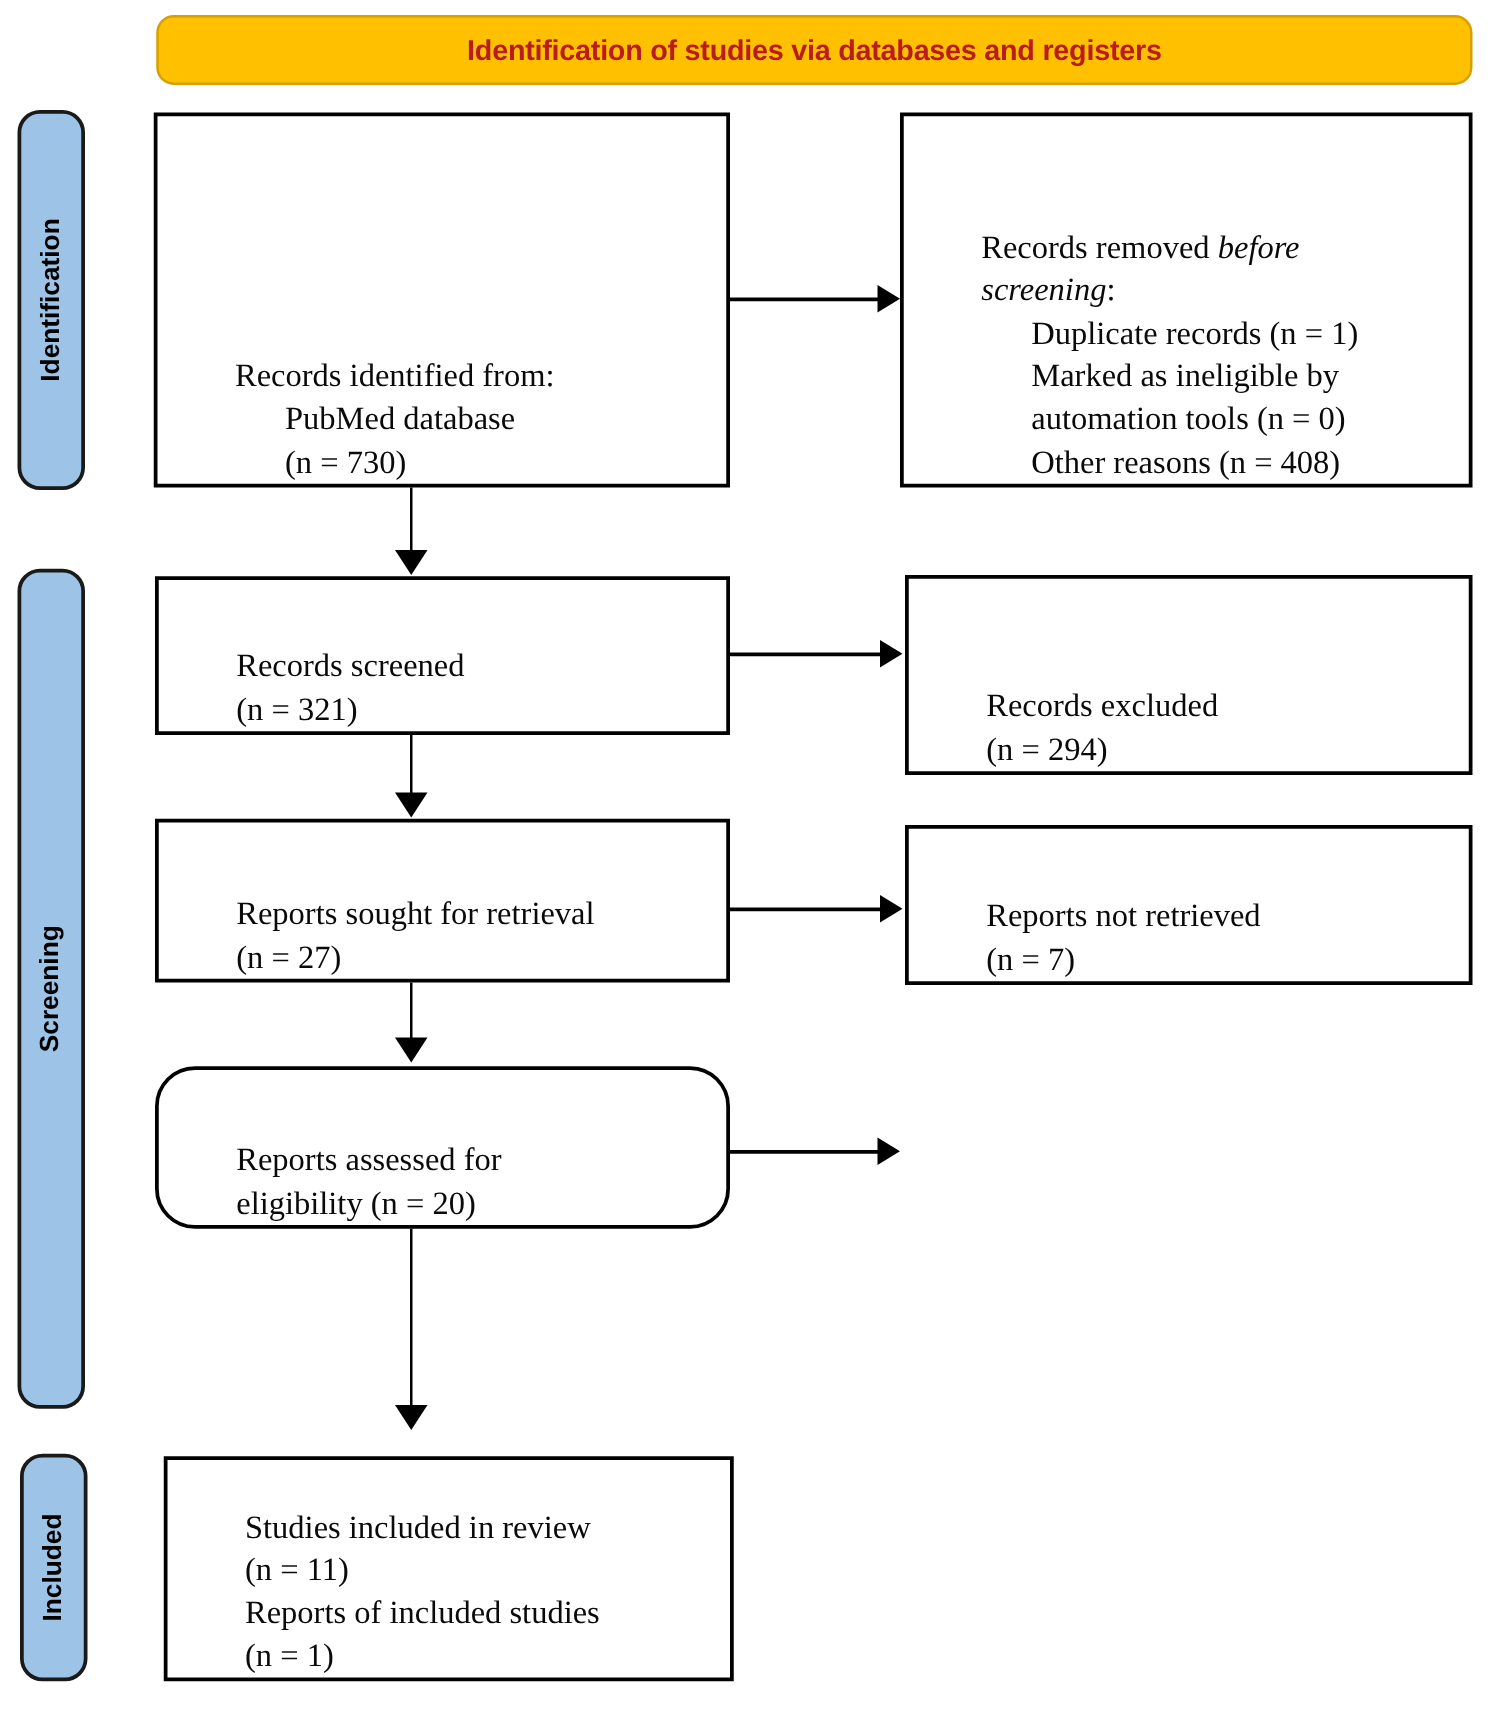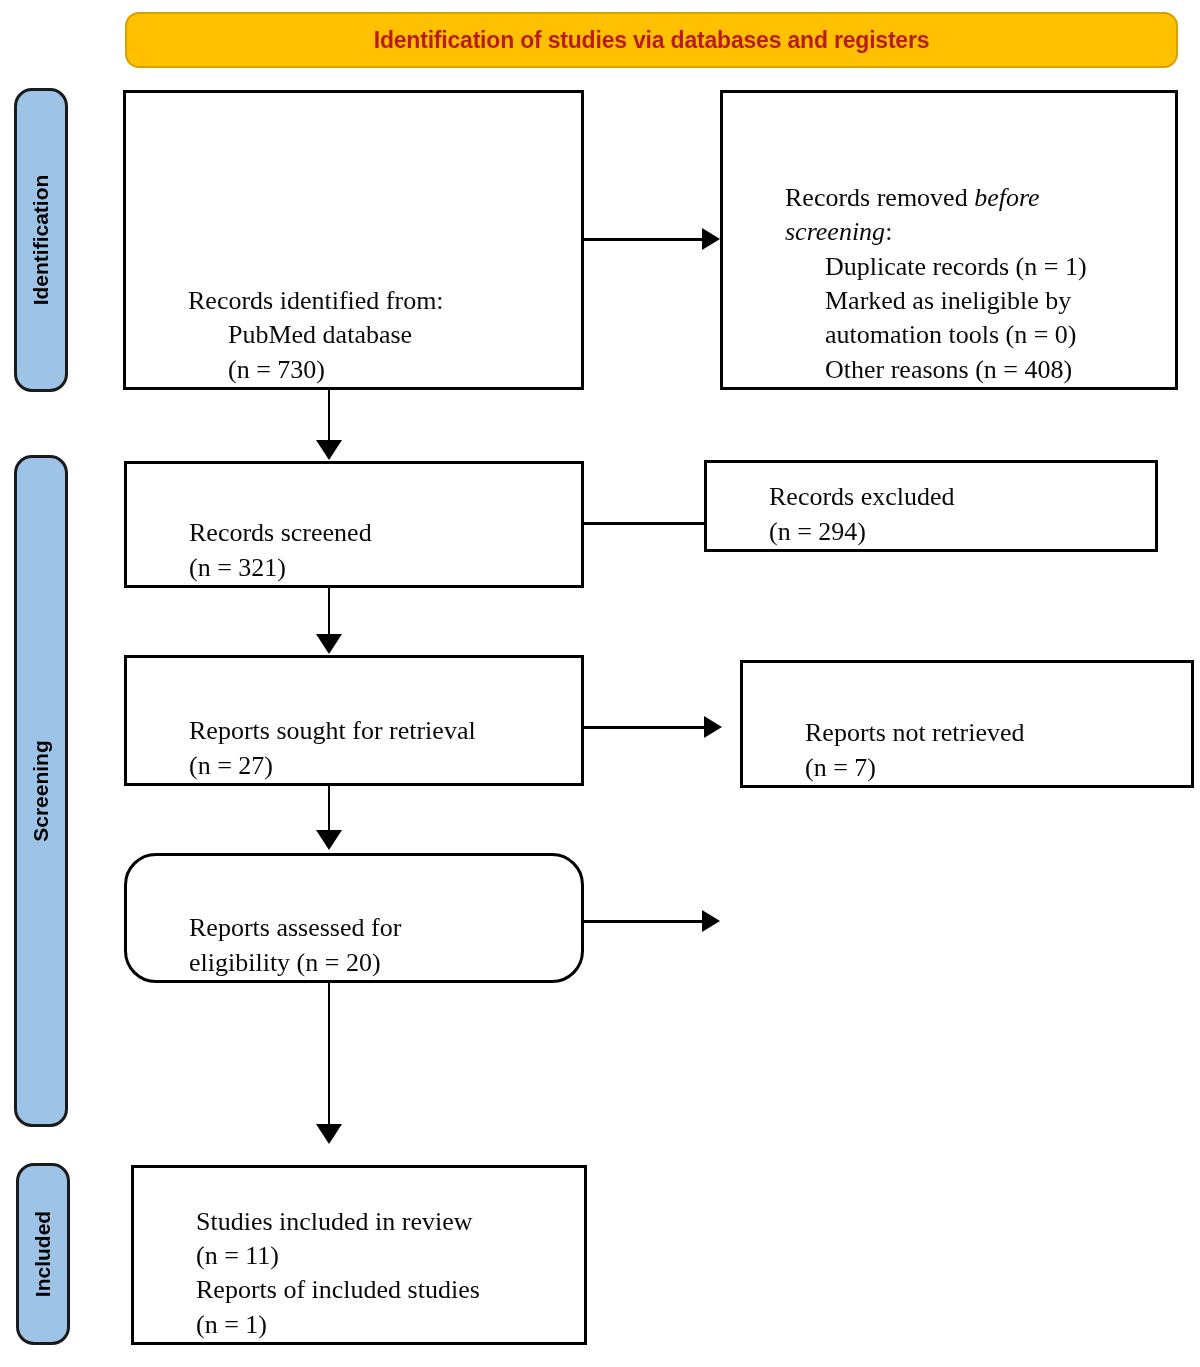--- a/index.html
+++ b/index.html
@@ -154,41 +154,41 @@
   <div class="box" style="left:124px; top:461px; width:460px; height:127px;">
     <div class="box-lines">
       <div class="line">Records screened</div>
       <div class="line">(n = 321)</div>
     </div>
   </div>
 
   <div class="h-line" style="left:584px; top:522px; width:122px;"></div>
   <div class="arrow-right" style="left:704px; top:512px;"></div>
 
-  <div class="box" style="left:704px; top:460px; width:454px; height:92px;">
+  <div class="box" style="left:724px; top:460px; width:454px; height:160px;">
     <div class="box-lines">
       <div class="line">Records excluded</div>
       <div class="line">(n = 294)</div>
     </div>
   </div>
 
   <div class="v-line" style="left:328px; top:588px; width:2px; height:48px;"></div>
   <div class="arrow-down" style="left:316px; top:634px;"></div>
 
   <div class="box" style="left:124px; top:655px; width:460px; height:131px;">
     <div class="box-lines">
       <div class="line">Reports sought for retrieval</div>
       <div class="line">(n = 27)</div>
     </div>
   </div>
 
   <div class="h-line" style="left:584px; top:726px; width:122px;"></div>
   <div class="arrow-right" style="left:704px; top:716px;"></div>
 
-  <div class="box" style="left:724px; top:660px; width:454px; height:128px;margin-left:16px;">
+  <div class="box" style="left:724px; top:660px; width:454px; height:128px;">
     <div class="box-lines">
       <div class="line">Reports not retrieved</div>
       <div class="line">(n = 7)</div>
     </div>
   </div>
 
   <div class="v-line" style="left:328px; top:786px; width:2px; height:46px;"></div>
   <div class="arrow-down" style="left:316px; top:830px;"></div>
 
   <div class="box" style="left:124px; top:853px; width:460px; height:130px;border-radius:32px;">

